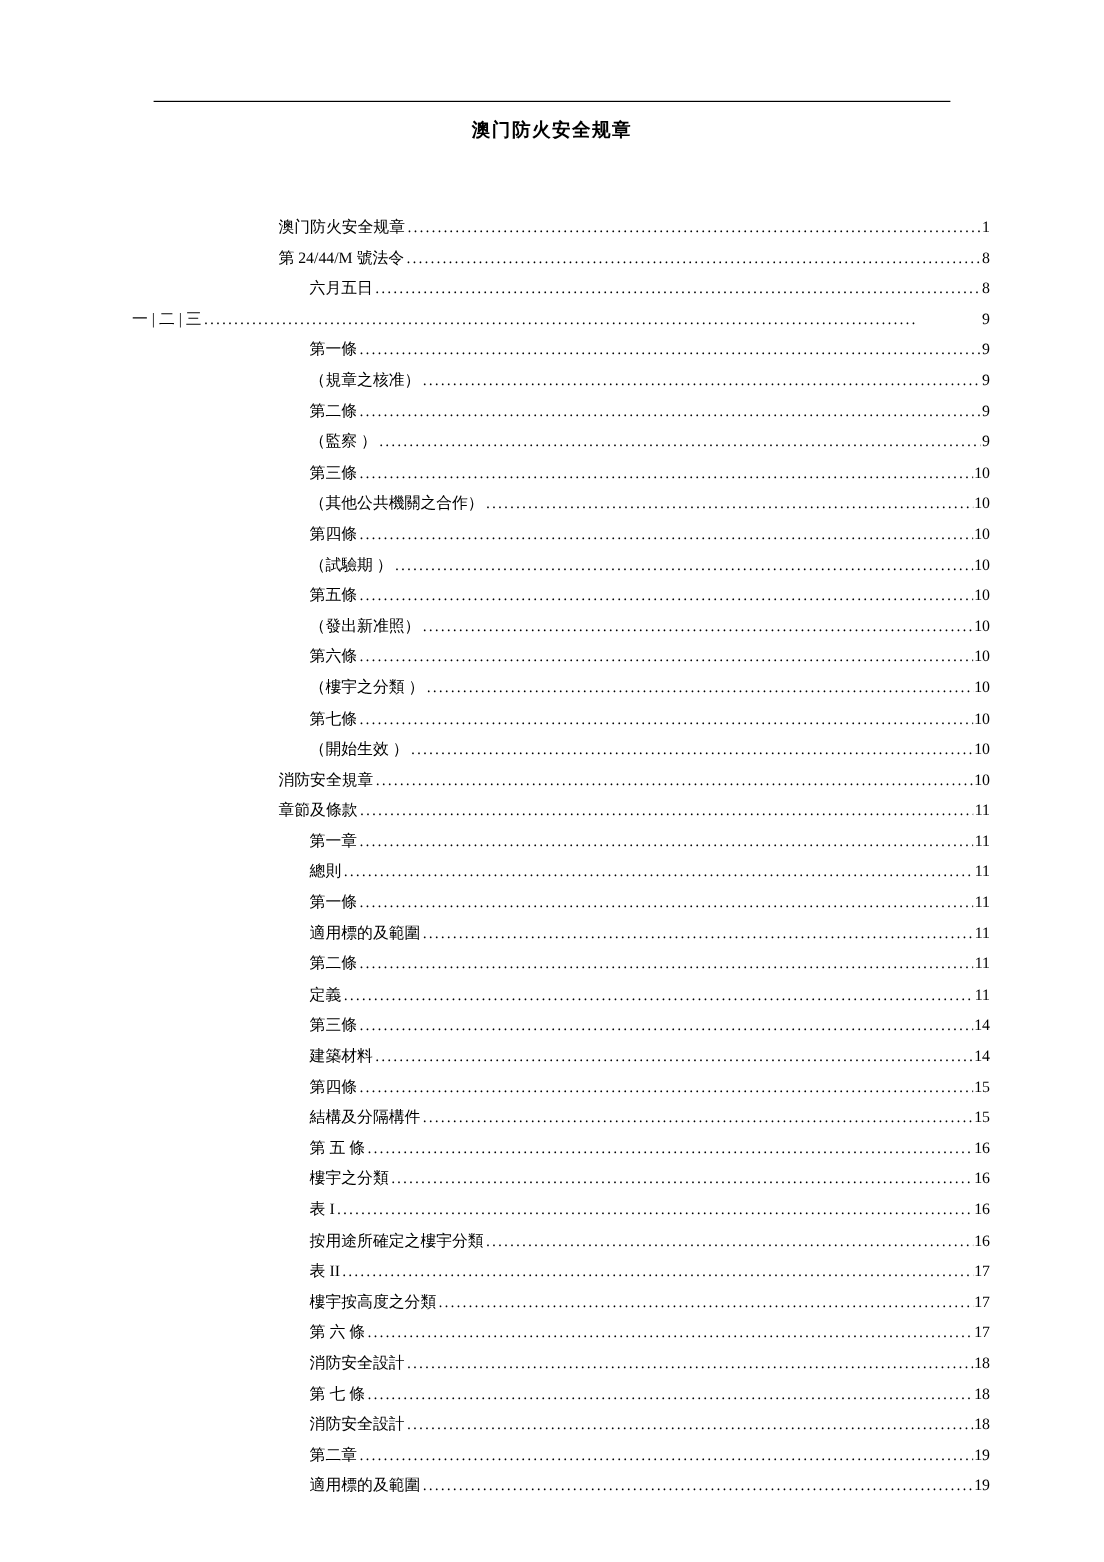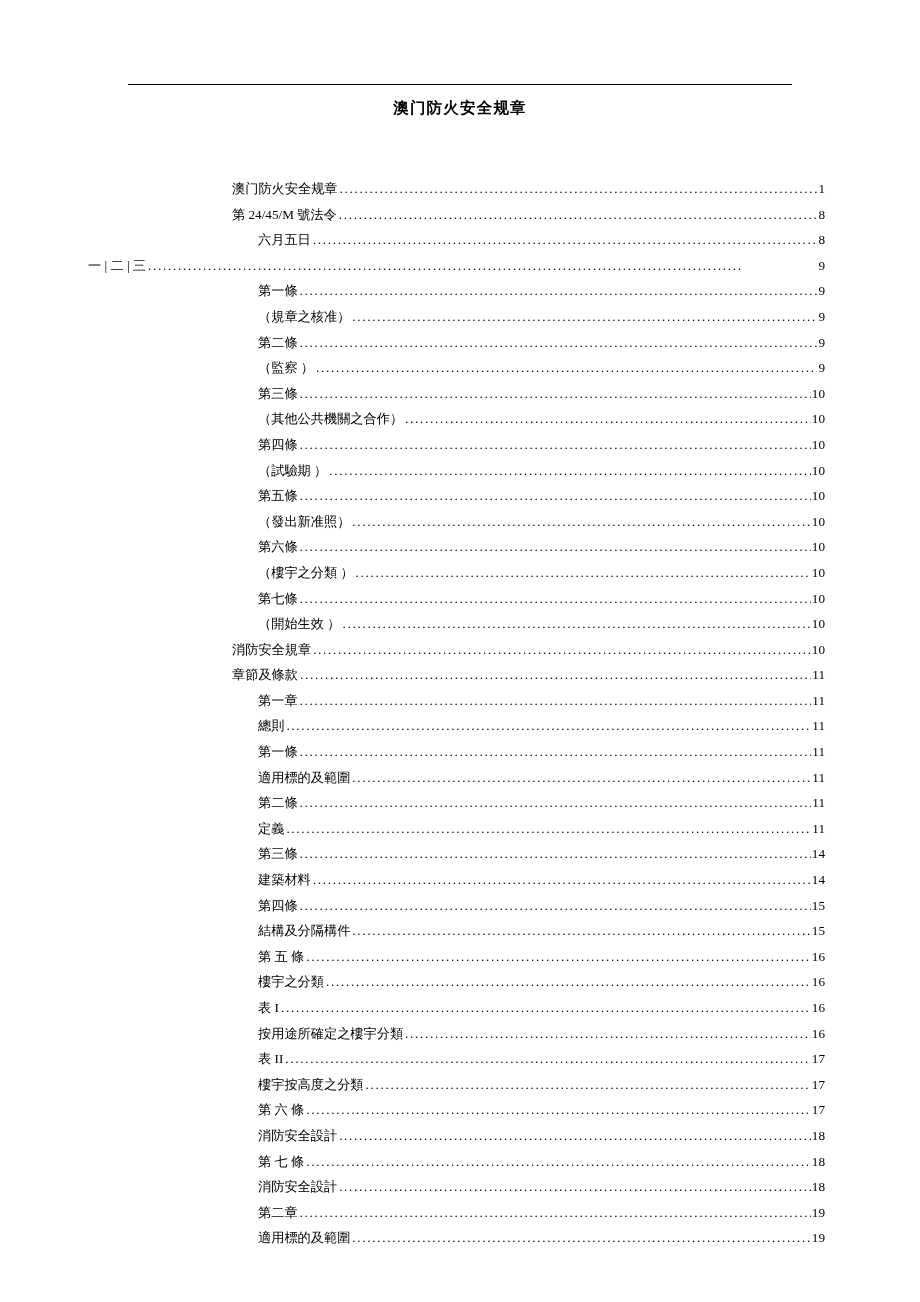--- a/index.html
+++ b/index.html
@@ -68,39 +68,39 @@
     color: #000;
   }
   .toc-page {
     flex: 0 0 auto;
     text-align: right;
     padding-right: 3px;
   }
   
   .lvl0 { padding-left: 232px; padding-right: 92px; }
   .lvl2 { padding-left: 258px; padding-right: 92px; justify-content: center; }
-  .lvl-special { padding-left: 88px; padding-right: 92px; }
+  .lvl-special { padding-left: 110px; padding-right: 92px; }
 </style>
 </head>
 <body>
 
 <div class="page">
 
   <div class="top-rule"></div>
 
   <div class="doc-title">澳门防火安全规章</div>
 
   <div class="toc" id="toc">
       <div class="toc-row lvl0">
         <span class="toc-label">澳门防火安全规章</span>
         <span class="toc-dots">.......................................................................................................................</span>
         <span class="toc-page">1</span>
       </div>
       <div class="toc-row lvl0">
-        <span class="toc-label">第 24/45/M 號法令</span>
+        <span class="toc-label">第 24/44/M 號法令</span>
         <span class="toc-dots">.......................................................................................................................</span>
         <span class="toc-page">8</span>
       </div>
       <div class="toc-row lvl2">
         <span class="toc-label">六月五日</span>
         <span class="toc-dots">.......................................................................................................................</span>
         <span class="toc-page">8</span>
       </div>
       <div class="toc-row lvl-special">
         <span class="toc-label">一 | 二 | 三</span>

